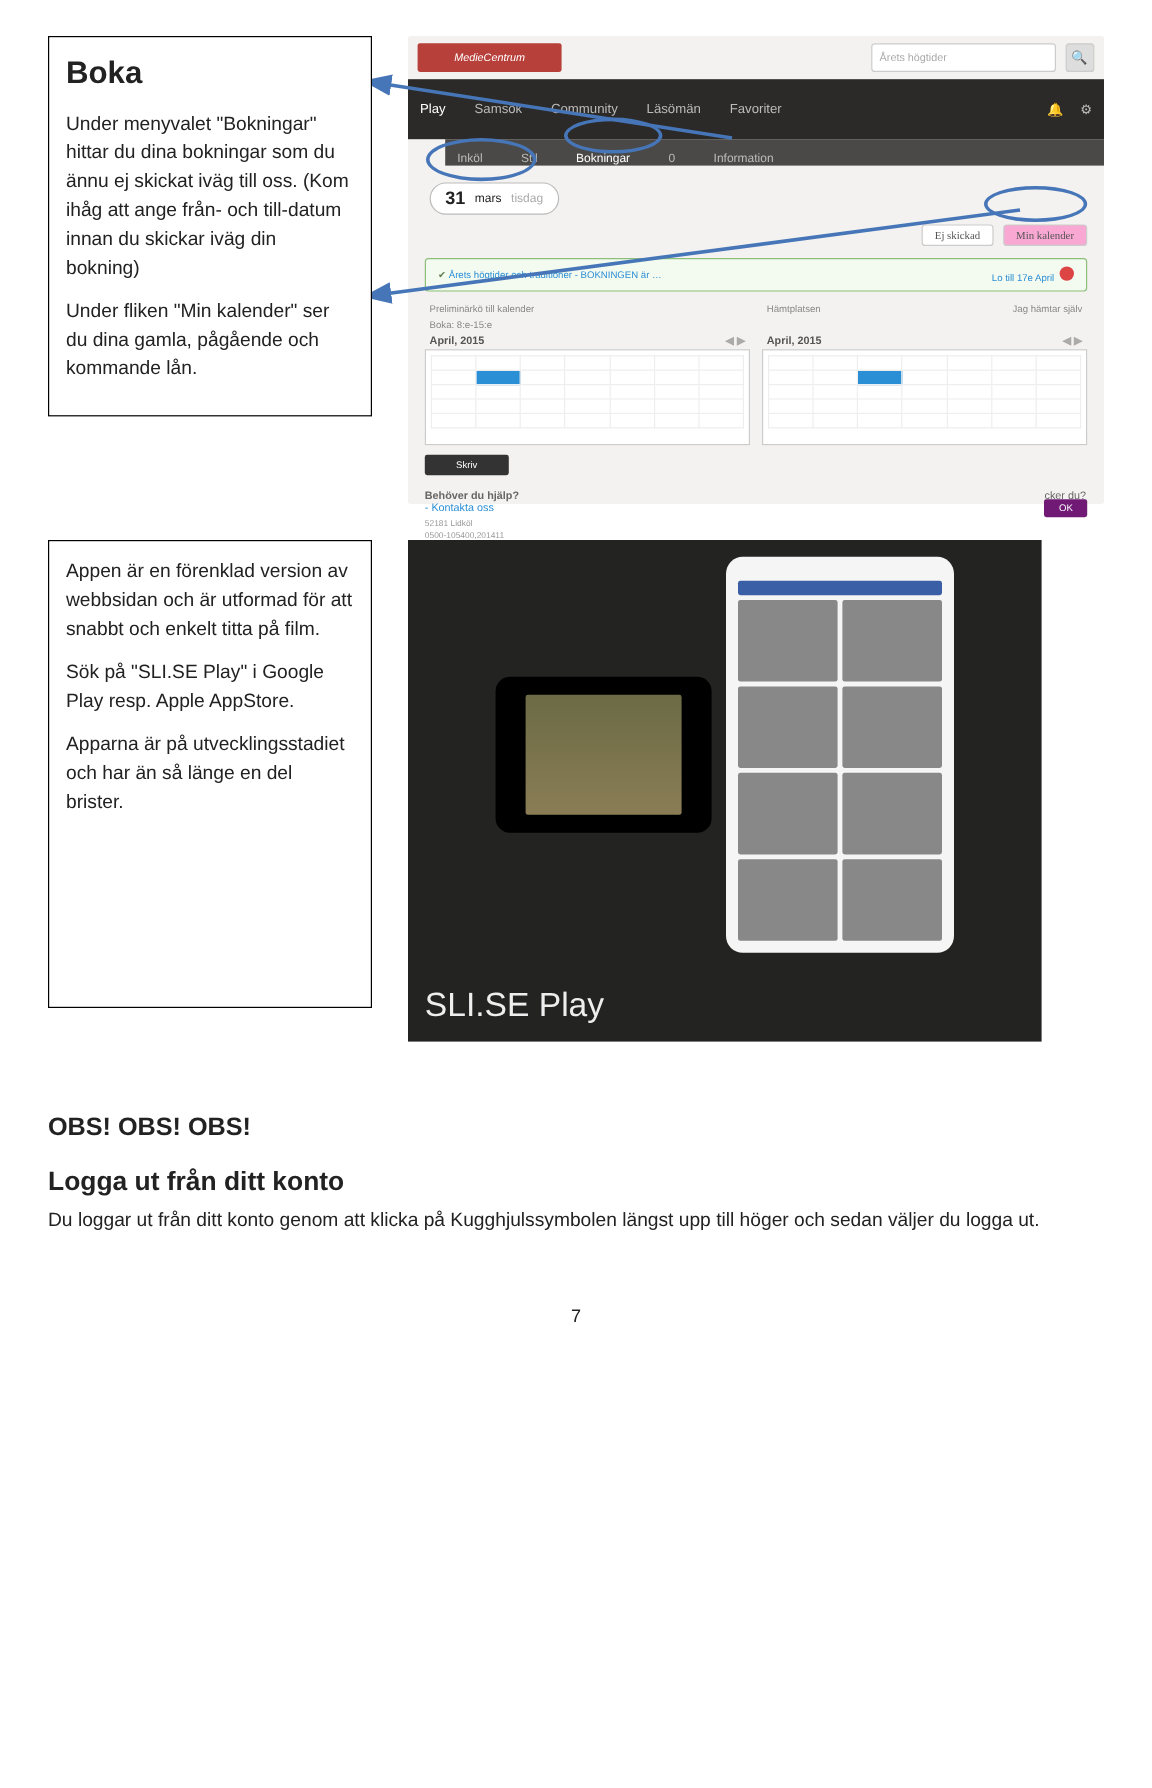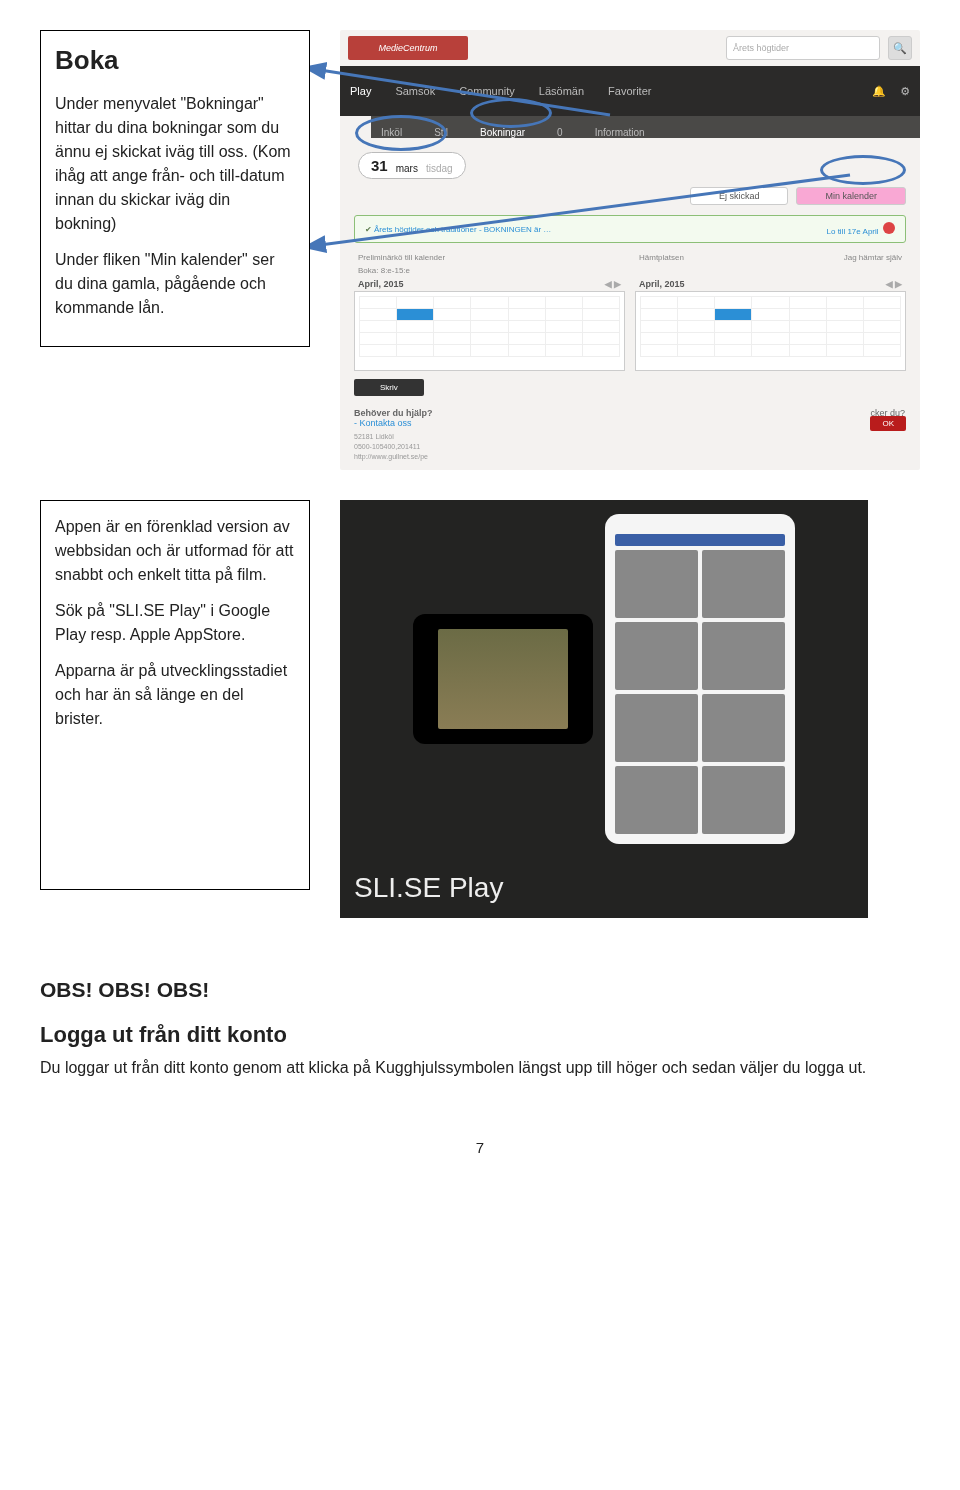--- a/index.html
+++ b/index.html
@@ -23,52 +23,52 @@
   .box h2 { margin:0 0 16px 0; font-size: 26px; font-weight: bold;}
   .box h3 { margin:0 0 14px 0; font-size: 20px; font-weight: bold;}
   .box p { margin:0 0 12px 0; line-height:1.5; }
   .u { text-decoration: underline; }
   .screenshot {
     margin-left: 30px;
     flex:1;
     height: 380px;
     position:relative;
   }
-  .sc1 { background:#f4f2f0; border-radius:2px; height:440px;}
+  .sc1 { background:#f4f2f0; border-radius:2px; height:390px;}
   .sc1-header{ padding:6px 8px; display:flex; align-items:center; gap:8px;}
   .logo { width:120px; height:24px; background:#b8403a; border-radius:2px; display:flex; align-items:center; justify-content:center; color:#fff; font-size:9px; font-style:italic;}
   .search { margin-left:auto; width:140px; height:20px; background:#fff; border:1px solid #ccc; border-radius:3px; font-size:9px; color:#aaa; padding:1px 6px; display:flex; align-items:center;}
   .sbtn{ width:22px; height:22px; background:#ddd; border:1px solid #ccc; border-radius:3px; display:flex; align-items:center; justify-content:center; font-size:11px; color:#666;}
   .bar { background:#2b2a29; height:50px; display:flex; align-items:center; padding:0 10px; gap:24px;}
   .bar span{ color:#bbb; font-size:11px;}
   .bar span.active{ color:#fff;}
   .bar .right{ margin-left:auto; display:flex; gap:14px; color:#ddd; font-size:13px;}
   .subbar{ background:#4a4947; height:22px; display:flex; align-items:flex-end; padding:0 10px; gap:32px;margin-left:31px;}
   .subbar span{ color:#bbb; font-size:10px;}
-  .date-badge{ margin:14px 0 0 18px; display:inline-flex; align-items:flex-end; gap:8px; background:#fff; border:1.5px solid #bbb; border-radius:16px; padding:4px 12px; font-size:10px;}
+  .date-badge{ margin:14px 0 0 18px; display:inline-flex; align-items:center; gap:8px; background:#fff; border:1.5px solid #bbb; border-radius:16px; padding:4px 12px; font-size:10px;}
   .date-badge b{font-size:15px;}
   .circle-a{ position:absolute; top:68px; left:130px; width:76px; height:24px; border:3px solid #4676b8; border-radius:50%;}
   .circle-b{ position:absolute; top:85px; left:15px; width:86px; height:30px; border:3px solid #4676b8; border-radius:50%;}
   .circle-c{ position:absolute; top:125px; right:14px; width:80px; height:24px; border:3px solid #4676b8; border-radius:50%;}
   .panel-row{ margin:8px 14px 0 14px; display:flex; justify-content:flex-end; gap:8px;}
-  .panel-row .pill{ font-size:9px; padding:3px 28px; border:1px solid #ccc; border-radius:3px; background:#fff; color:#555;}
+  .panel-row .pill{ font-size:9px; padding:3px 10px; border:1px solid #ccc; border-radius:3px; background:#fff; color:#555;font-family:Liberation Serif, serif;}
   .panel-row .pill.dark{ background:#f9a8d4;}
   .greenbar{ margin:10px 14px 0 14px; border:1px solid #8cbf77; background:#f3faef; border-radius:3px; padding:6px 10px; font-size:8px; color:#5f7e4f; display:flex; justify-content:space-between; align-items:center;}
   .greenbar .x{ width:12px; height:12px; border-radius:50%; background:#d44; display:inline-block;}
   .calrow{ margin:8px 14px 0 14px; display:flex; gap:10px;}
   .calcol{ flex:1;}
   .calhead{ font-size:8px; color:#888; display:flex; justify-content:space-between; padding:2px 4px;}
   .calname{ font-size:9px; font-weight:bold; color:#555; padding:2px 4px;}
   .calgrid{ border:1px solid #ccc; background:#fff; height:70px; padding:4px;}
   .calgrid table{ width:100%; border-collapse:collapse;}
   .calgrid td{ border:1px solid #eee; width:14%; height:9px; font-size:6px; color:#bbb; text-align:center;}
   .calgrid td.sel{ background:#2b8fd6;}
   .darkbtn{ margin:8px 0 0 14px; background:#333; color:#fff; font-size:8px; padding:4px 26px; border-radius:2px; display:inline-block;}
   .help{ margin:12px 14px 0 14px; display:flex; justify-content:space-between; font-size:9px; color:#666;}
-  .help .ok{ background:#b91c1c; color:#fff; padding:3px 12px; border-radius:2px; font-size:8px;}
+  .help .ok{ background:#701a75; color:#fff; padding:3px 12px; border-radius:2px; font-size:8px;}
   .small{ font-size:7px; color:#999; margin-left:14px; margin-top:4px; line-height:1.4;}
 
   svg.arrow{ position:absolute; pointer-events:none;}
 
   .photo{
     margin-left:30px; width:500px; height:390px; background:#232322; color:#fff; position:relative; display:flex; flex-direction:column; justify-content:flex-end; align-items:flex-start; padding:14px;
   }
   .photo .devices{ position:absolute; top:20px; left:20px; right:20px; bottom:80px; display:flex; gap:12px; align-items:center; justify-content:center;}
   .iphone{ width:180px; height:130px; background:#000; border-radius:12px; display:flex; align-items:center; justify-content:center;}
   .iphone-screen{ width:130px; height:100px; background:linear-gradient(#6b6b45,#8a7d55); border-radius:2px;}

